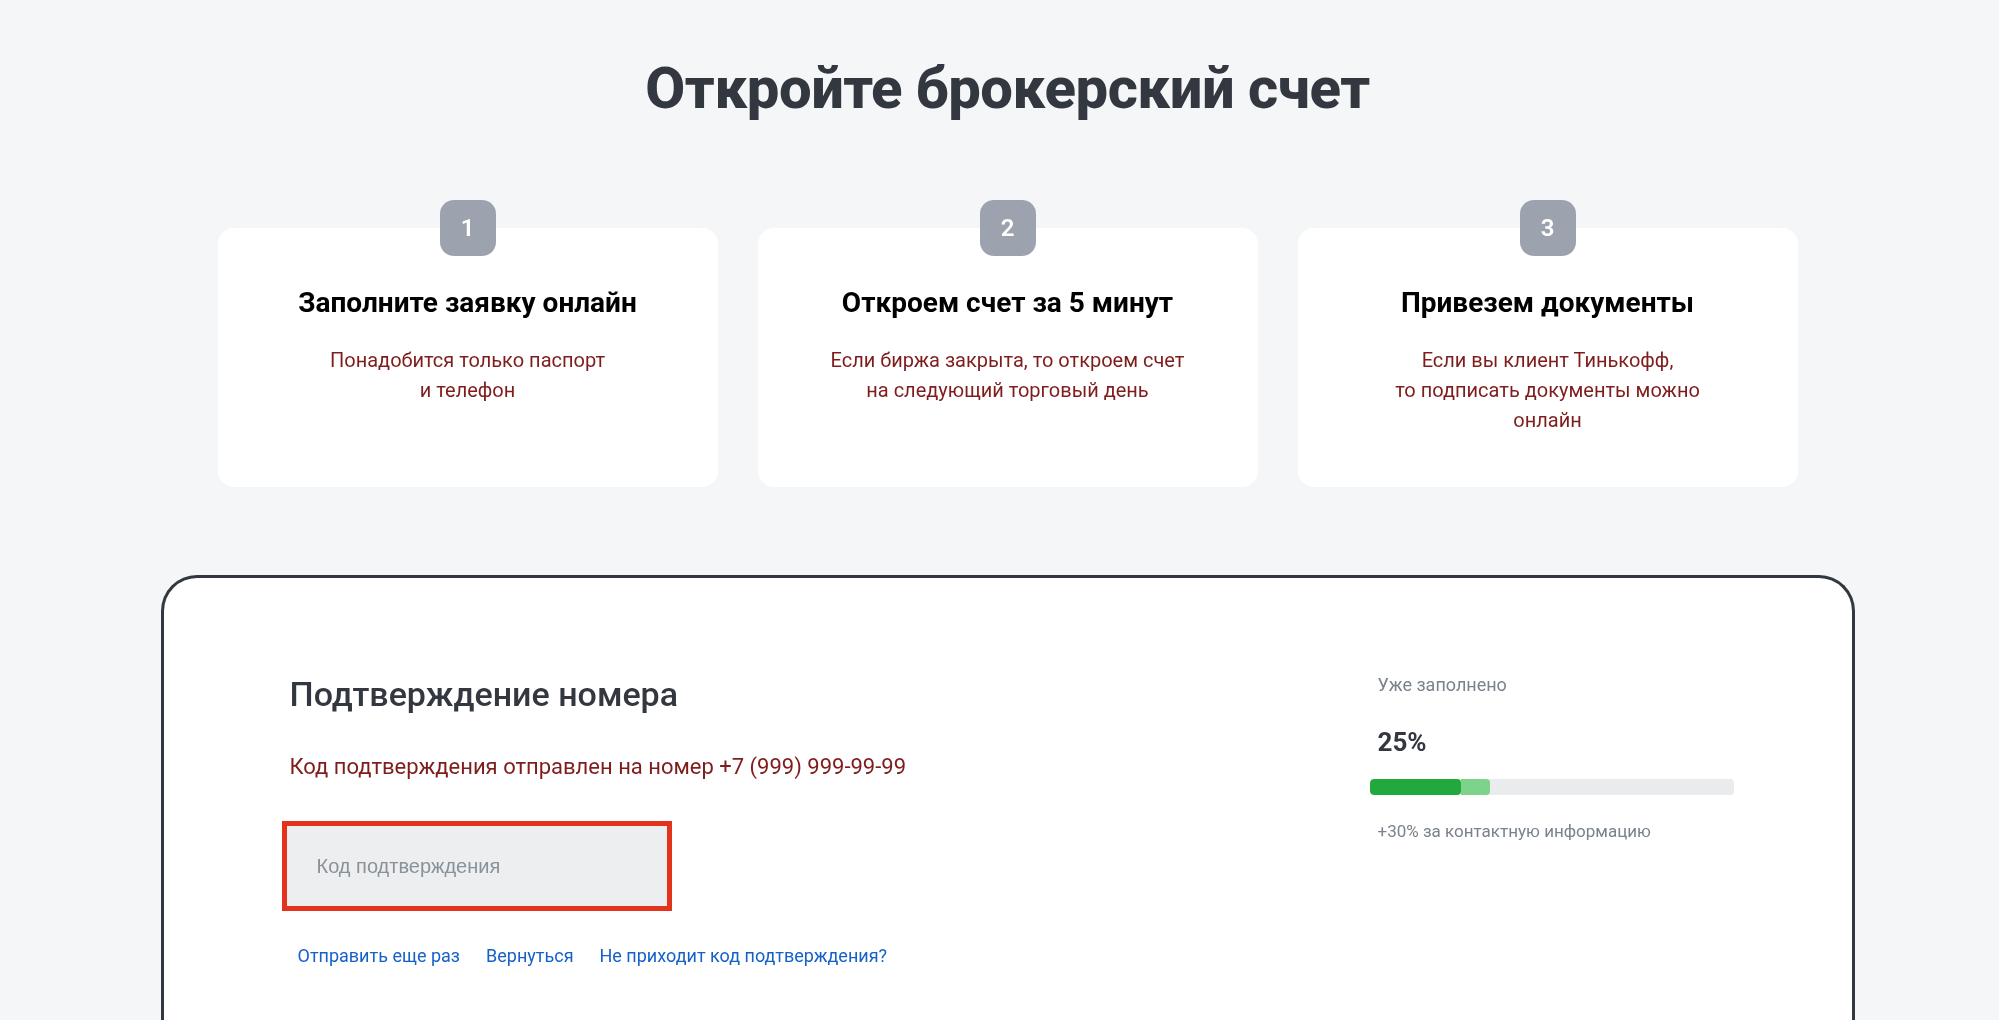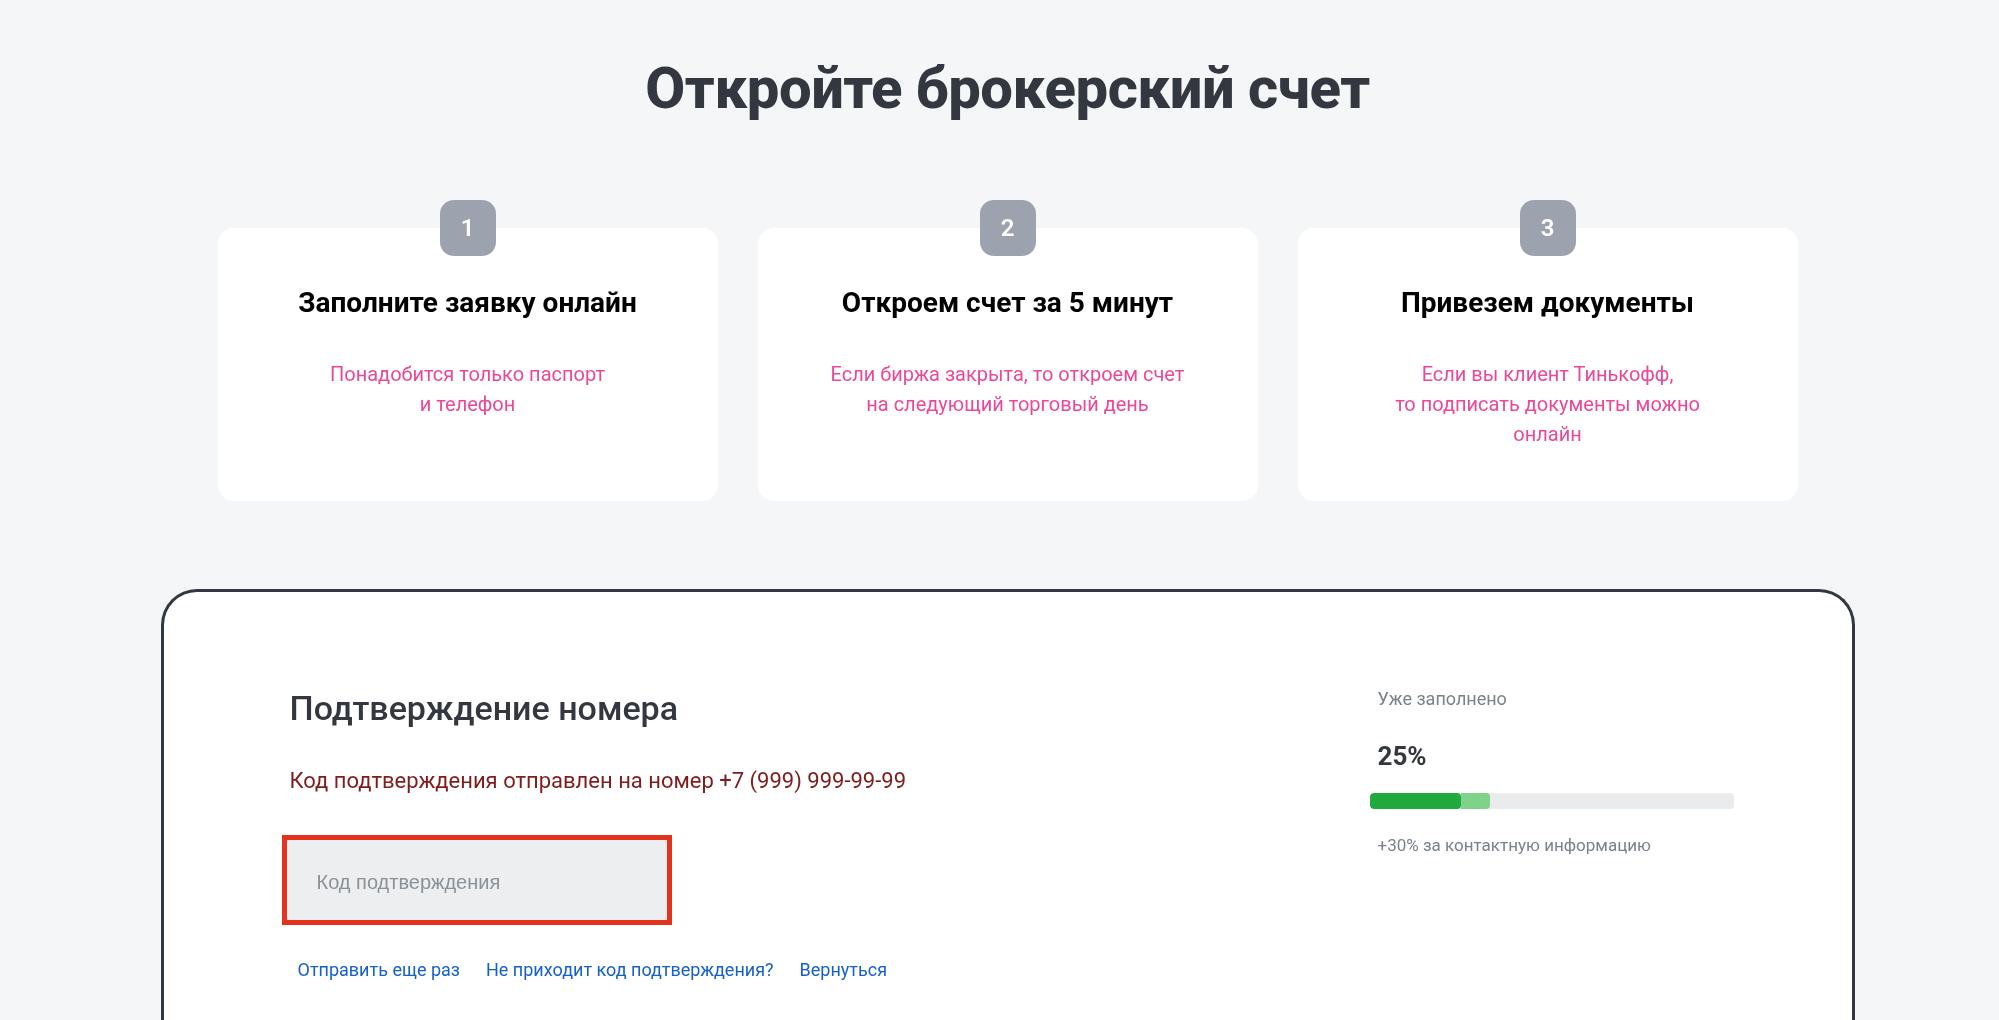--- a/index.html
+++ b/index.html
@@ -53,22 +53,22 @@
     font-weight: 600;
   }
   .step-title {
     font-size: 28px;
     font-weight: 700;
     color: #000000;
     margin-top: 10px;
   }
   .step-desc {
     font-size: 20px;
-    color: #ec4899;
-    margin-top: 24px;
+    color: #7f1d1d;
+    margin-top: 10px;
     line-height: 1.5;
     white-space: pre-line;
   }
   .form-panel {
     width: 1694px;
     margin: 80px auto 0;
     background: #fff;
     border: 3px solid #333740;
     border-bottom: none;
     border-radius: 36px 36px 0 0;
@@ -98,21 +98,21 @@
     border: 5px solid #e3331d;
     display: flex;
     align-items: center;
     background: #eceef0;
   }
   .code-input {
     width: 100%;
     height: 100%;
     border: none;
     background: transparent;
-    font-size: 28px;
+    font-size: 20px;
     padding: 0 22px;
     outline: none;
     color: #333;
   }
   .code-input::placeholder {
     color: #8a9299;
     font-size: 20px;
   }
   .links {
     margin-top: 18px;
@@ -198,22 +198,22 @@
     <div class="form-left">
       <div class="form-heading">Подтверждение номера</div>
       <div class="form-sub">Код подтверждения отправлен на номер +7 (999) 999-99-99</div>
 
       <div class="code-input-wrap">
         <input class="code-input" type="text" placeholder="Код подтверждения" style="">
       </div>
 
       <div class="links">
         <a>Отправить еще раз</a>
+        <a>Вернуться</a>
         <a>Не приходит код подтверждения?</a>
-        <a>Вернуться</a>
       </div>
     </div>
 
     <div class="form-right">
       <div class="prog-label">Уже заполнено</div>
       <div class="prog-pct">25%</div>
       <div class="prog-bar">
         <div class="prog-fill-solid" id="prog-solid" style="width: 25%;"></div>
         <div class="prog-fill-extra" id="prog-extra" style="left: 25%; width: 8%;"></div>
       </div>

